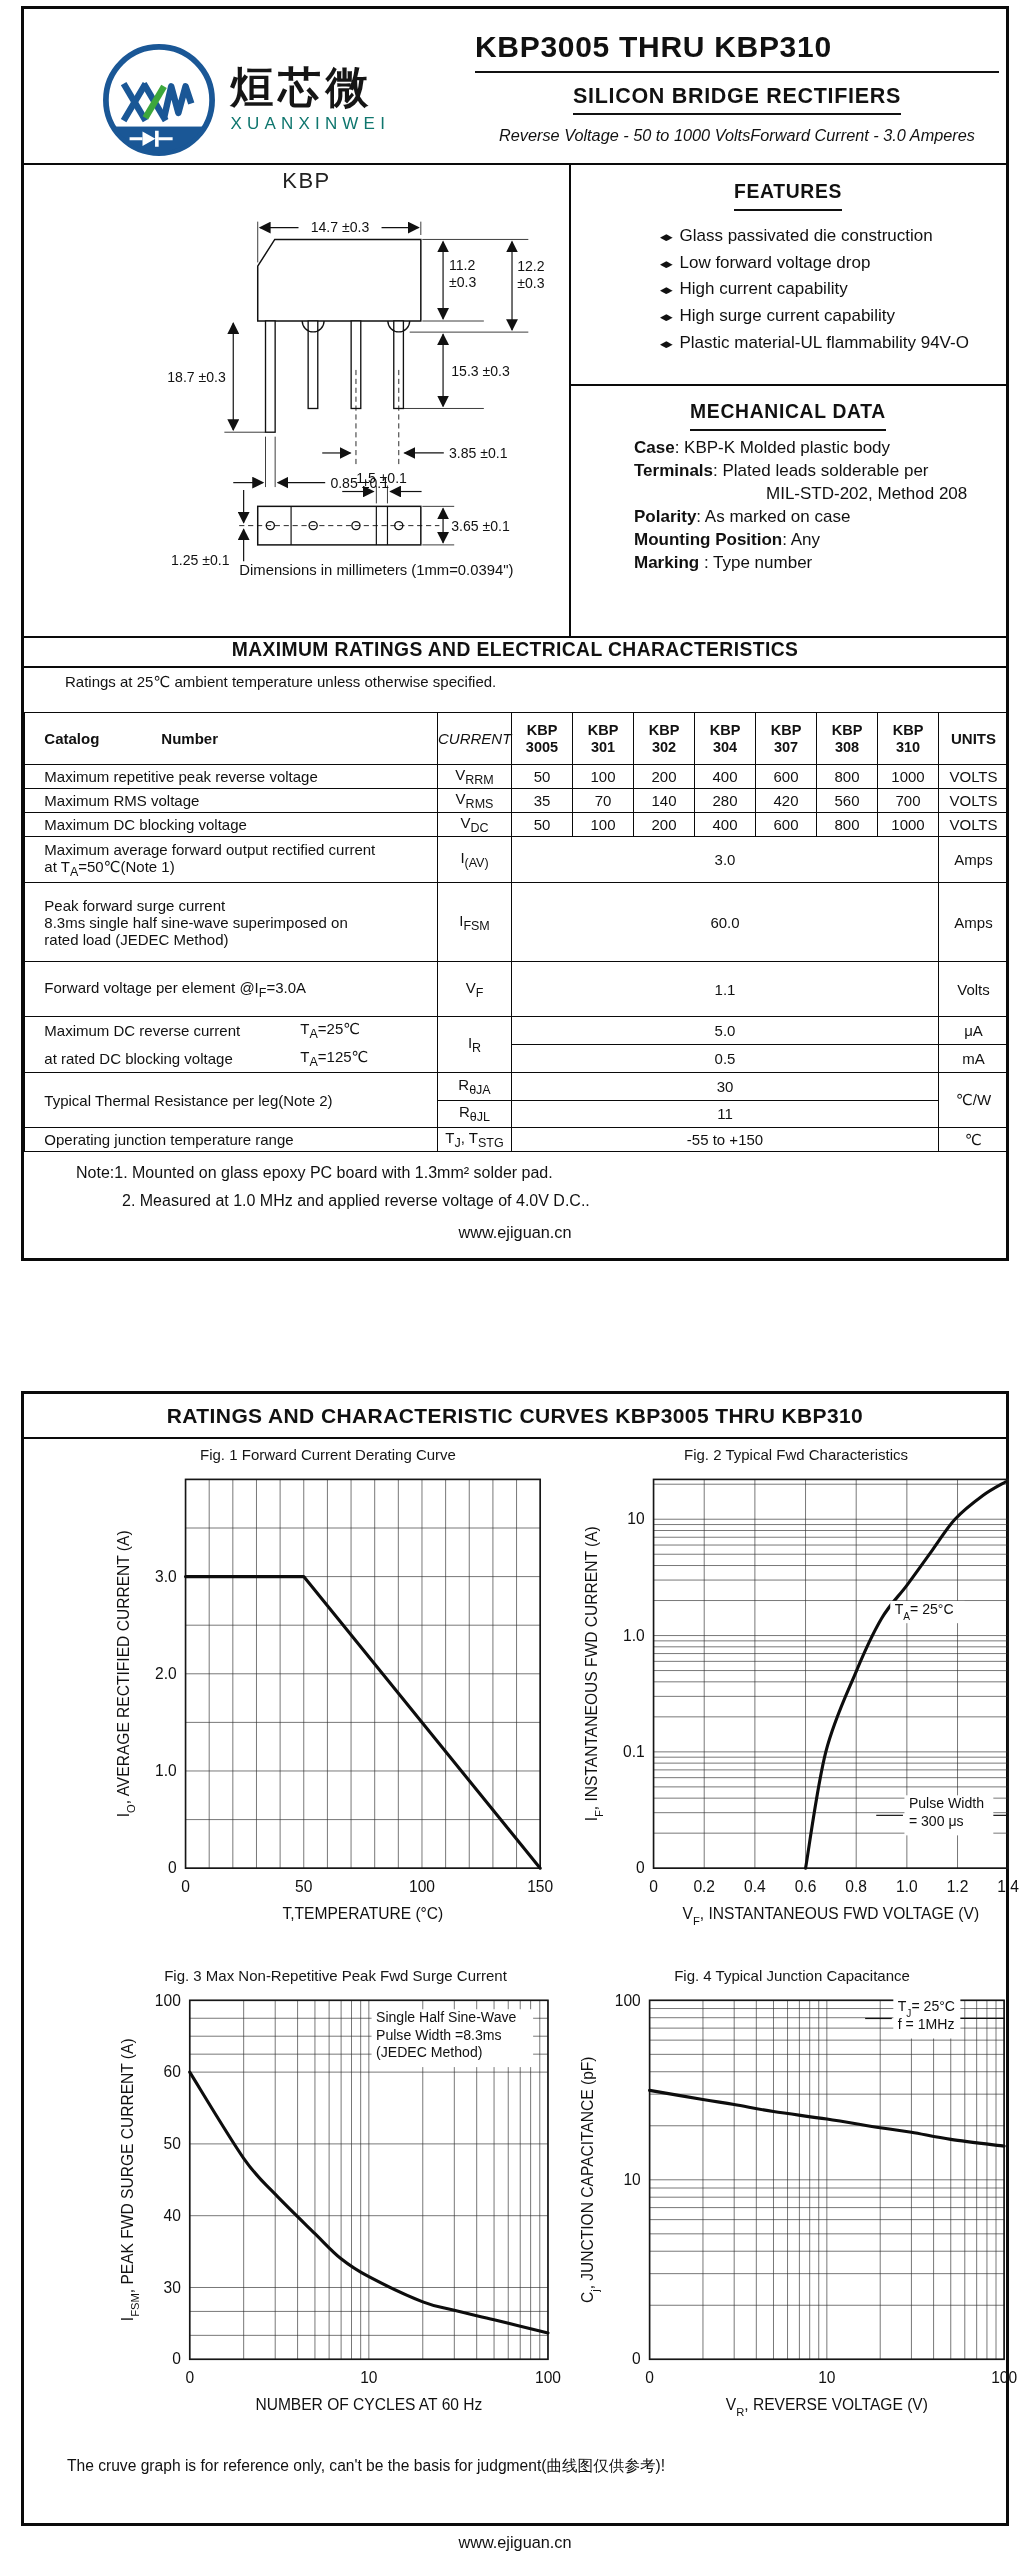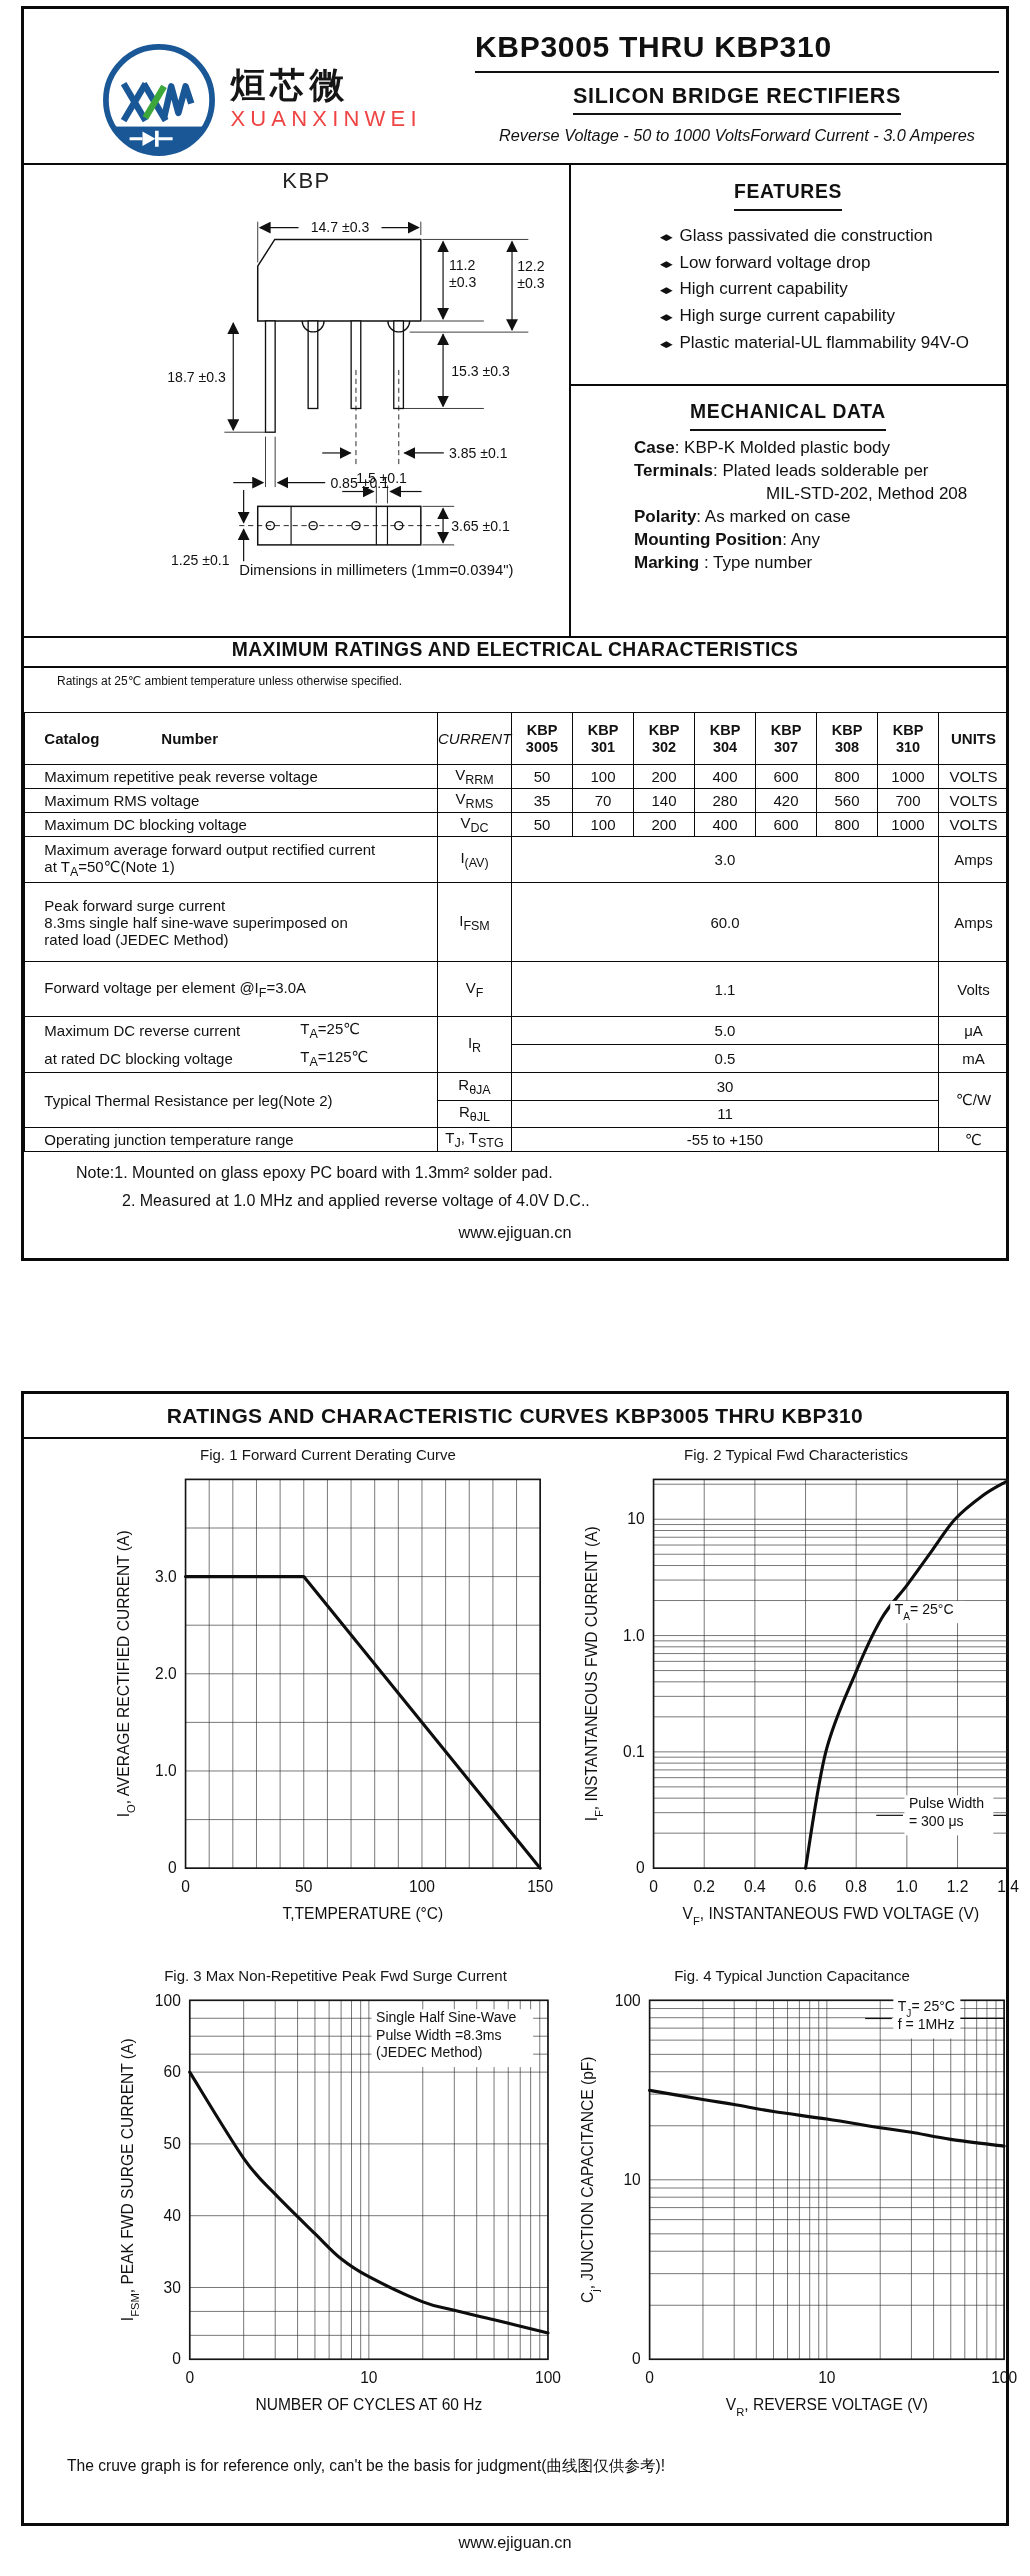--- a/index.html
+++ b/index.html
@@ -10,22 +10,22 @@
     color:#111;
   }
   .page { position:absolute; left:21px; width:988px; border:3px solid #0a0a0a; background:#fff; }
   #page1 { top:6px; height:1255px; }
   #page2 { top:1391px; height:1135px; }
   .abs { position:absolute; }
 
   
   .logo-wrap { left:74px; top:31px; width:386px; height:119px; display:flex; align-items:center; }
   .logo-text { margin-left:10.4px; }
-  .logo-cn { font-size:35px; font-weight:bold; color:#151515; letter-spacing:4.5px; line-height:1.05; }
-  .logo-en { font-size:22px; color:#ef4444; letter-spacing:5.2px; margin-top:3px; }
+  .logo-cn { font-size:43px; font-weight:bold; color:#151515; letter-spacing:4.5px; line-height:1.05; }
+  .logo-en { font-size:17px; color:#0f766e; letter-spacing:5.2px; margin-top:3px; }
   .title-block { left:451px; top:21px; width:524px; }
   .doc-title { font-size:30px; font-weight:bold; letter-spacing:0.7px;
                padding-bottom:7.4px; border-bottom:2.2px solid #111; }
   .doc-subtitle-row { text-align:center; margin-top:10.4px; }
   .doc-subtitle { display:inline-block; font-size:21.5px; font-weight:bold; letter-spacing:0.7px;
                   padding-bottom:4.5px; border-bottom:2.2px solid #111; }
   .doc-tagline { margin-top:10.4px; font-size:16.3px; font-style:italic; display:flex; justify-content:center; }
   .hrule { left:0; width:982px; height:2.2px; background:#0a0a0a; }
   .vrule { width:1.5px; background:#0a0a0a; }
 
@@ -35,21 +35,21 @@
   .features-title span, .mech-title span { display:inline-block; font-size:19.3px; font-weight:bold; letter-spacing:0.7px;
       padding-bottom:6px; border-bottom:2.2px solid #111; }
   .feat-list { left:638px; top:217px; width:341px; font-size:17px; }
   .feat-item { display:flex; align-items:baseline; margin-bottom:6.7px; white-space:pre-line; }
   .blt { font-size:11px; margin-right:9px; transform:scaleX(1.5) scaleY(0.8); display:inline-block; }
   .mech-rows { left:610px; top:427px; width:371px; font-size:17px; line-height:23px; }
   .mech-ind { padding-left:132px; }
 
   
   .band-title { left:0; top:630px; width:982px; text-align:center; font-size:19.3px; font-weight:bold; letter-spacing:0.4px; }
-  .conds { left:33px; top:663px; width:920px; font-size:12px; line-height:19.3px; }
+  .conds { left:41px; top:663px; width:920px; font-size:15px; line-height:19.3px; }
 
   
   table.spec { position:absolute; left:0; top:703px; width:982px; border-collapse:collapse; table-layout:fixed; }
   table.spec td { border:1.2px solid #0a0a0a; font-size:15px; vertical-align:middle; }
   table.spec tr.rtop td { border-top:1.9px solid #0a0a0a; }
   td.lab { padding-left:19.3px; text-align:left; }
   td.ctr { text-align:center; }
   .sym-h { font-style:italic; font-size:12.6px; text-align:center; }
   .part-h div { text-align:center; font-weight:bold; font-size:14.5px; line-height:17px; }
   .units-h, .cat-h { font-weight:bold; font-size:15.6px; }

